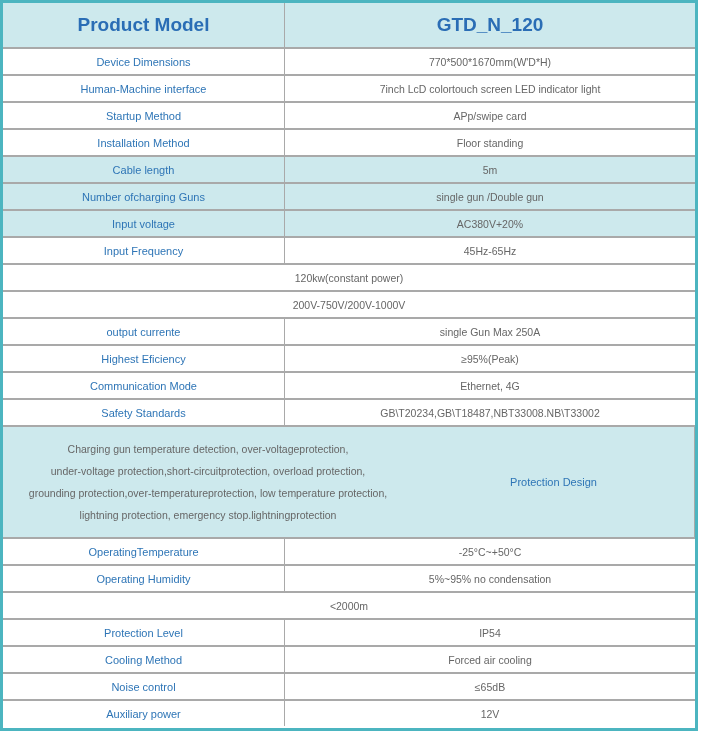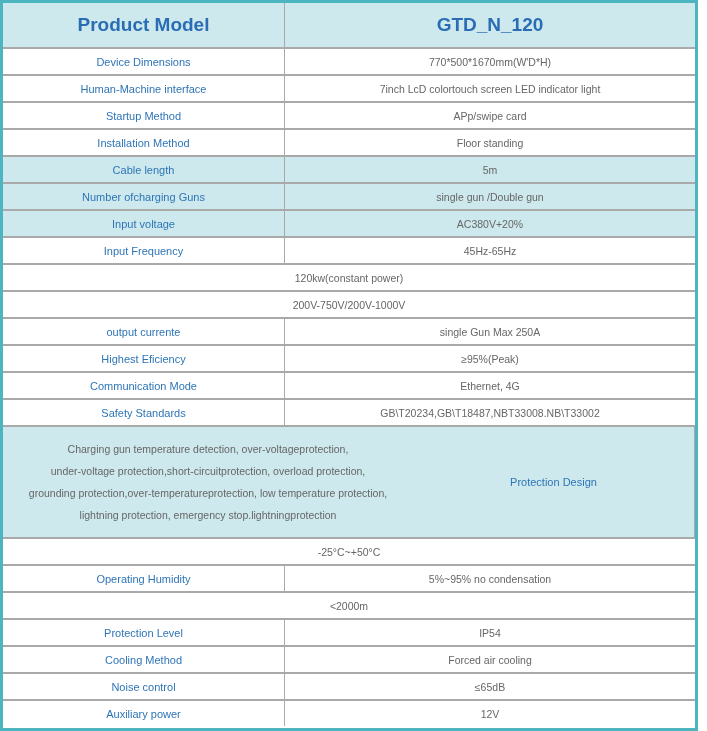--- a/index.html
+++ b/index.html
@@ -142,20 +142,21 @@
 
   <div class="row tint tall">
     <div class="cell value-cell">Charging gun temperature detection, over-voltageprotection,
 under-voltage protection,short-circuitprotection, overload protection,
 grounding protection,over-temperatureprotection, low temperature protection,
 lightning protection, emergency stop.lightningprotection</div>
     <div class="cell label-cell">Protection Design</div>
   </div>
 
   <div class="row">
+    <div class="cell label-cell">OperatingTemperature</div>
     <div class="cell value-cell">-25°C~+50°C</div>
   </div>
 
   <div class="row">
     <div class="cell label-cell">Operating Humidity</div>
     <div class="cell value-cell">5%~95% no condensation</div>
   </div>
 
   <div class="row">
     <div class="cell value-cell">&lt;2000m</div>

